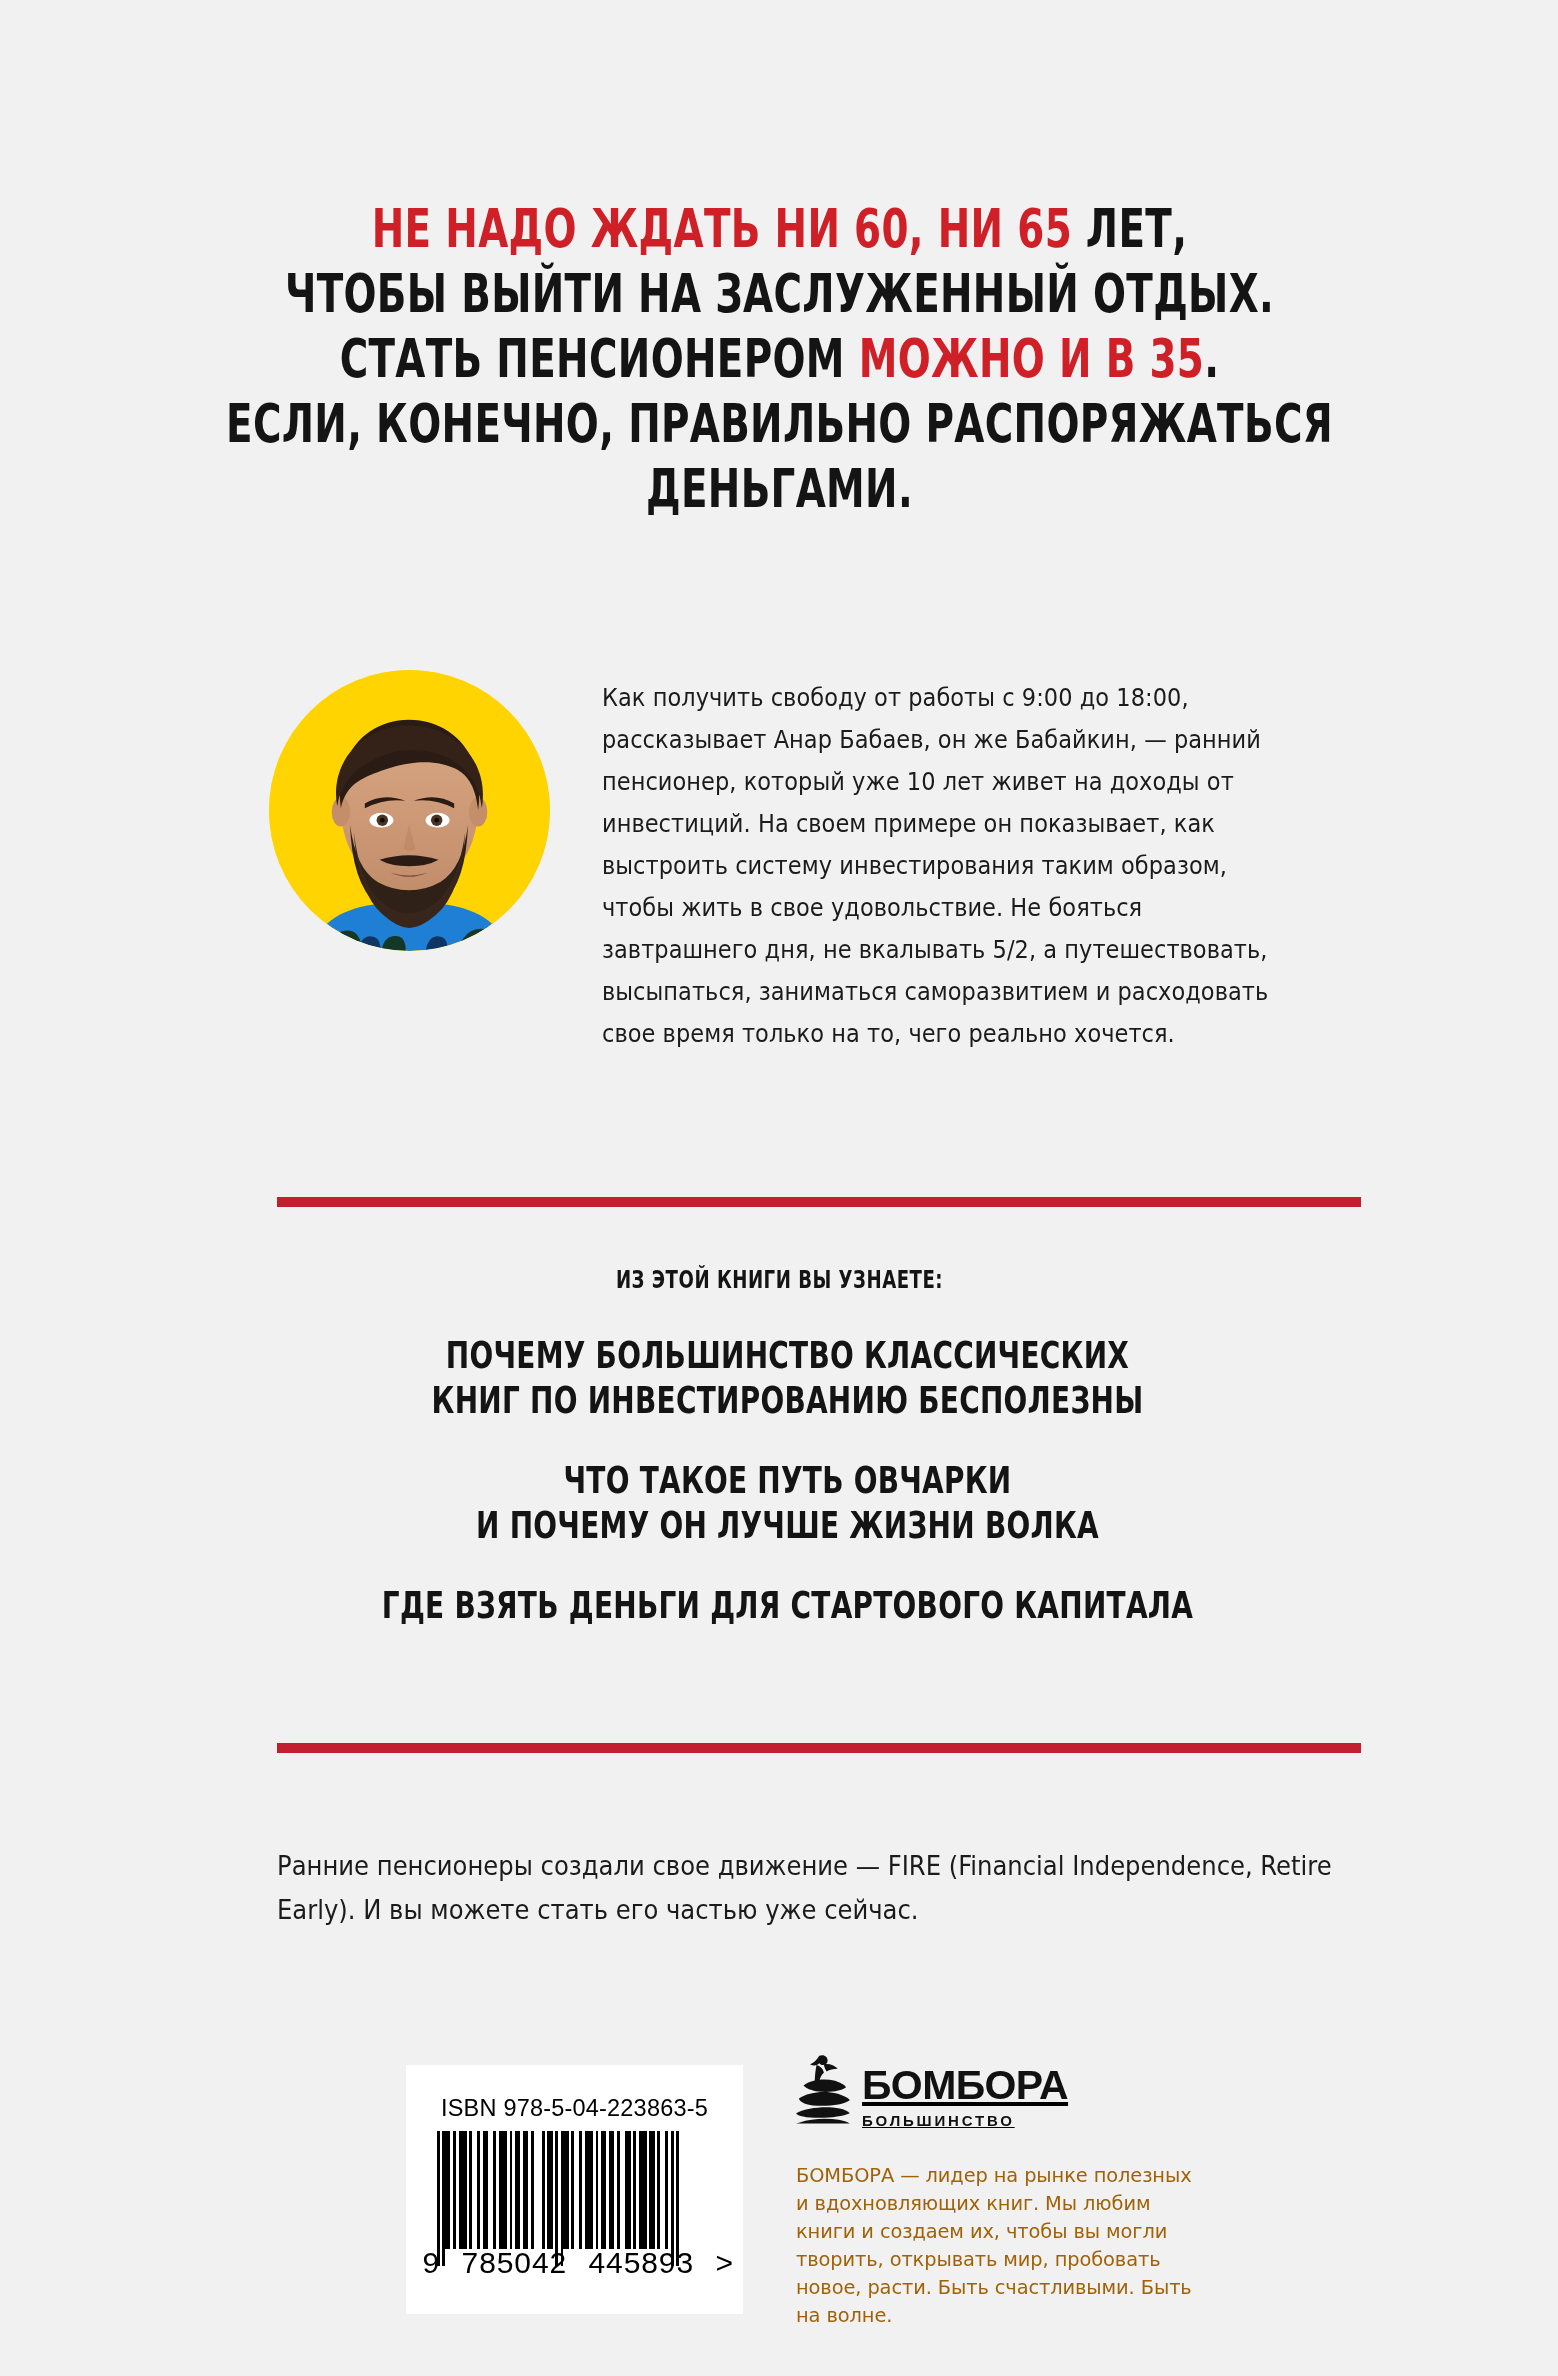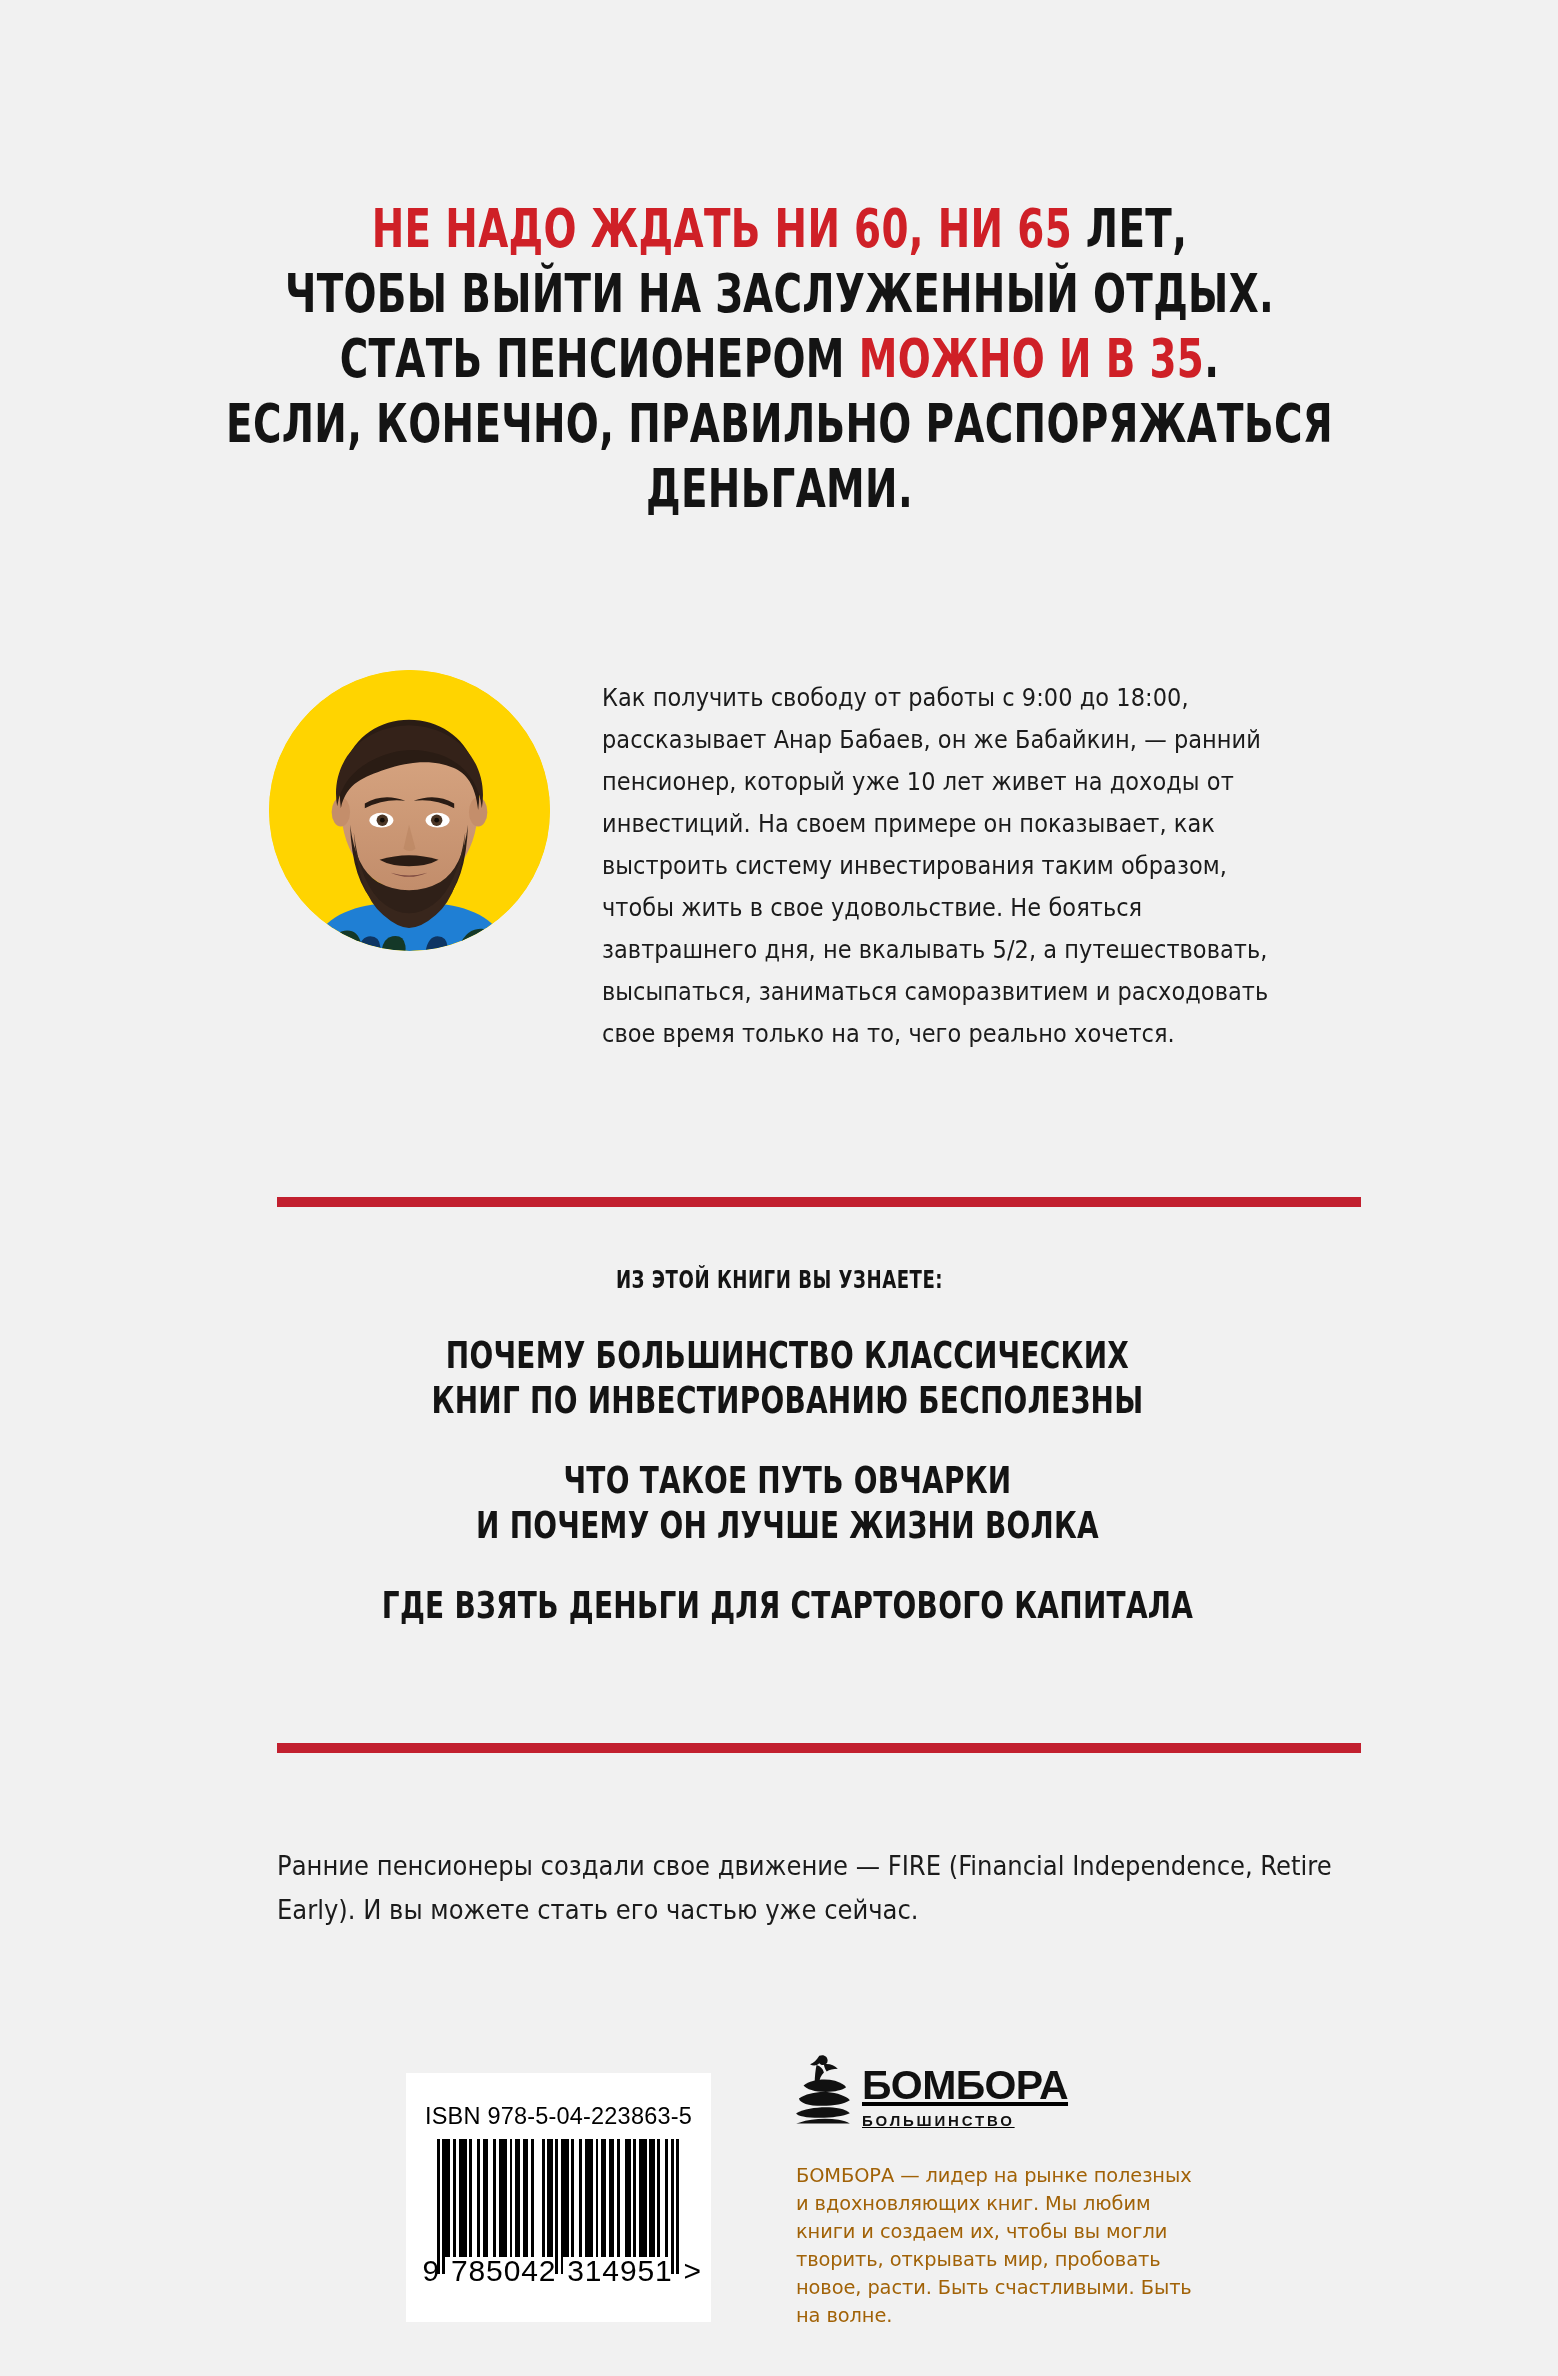--- a/index.html
+++ b/index.html
@@ -134,26 +134,25 @@
     right: 0;
     top: 2054px;
     height: 286px;
   }
 
   
   .barcode-box {
     position: absolute;
     left: 406px;
     top: 11px;
-    width: 305px;
+    width: 337px;
     height: 249px;
     background: #ffffff;
     padding: 0;
     box-sizing: border-box;
-    margin-top: 8px;
   }
   .isbn-text {
     position: absolute;
     left: 0; right: 0;
     top: 29.5px;
     text-align: center;
     font-family: "Liberation Sans", sans-serif;
     font-size: 23.5px;
     letter-spacing: 0.2px;
     color: #000;
@@ -398,21 +397,21 @@
           <i class="g" style="width:5.6px"></i>
           <i class="" style="width:2.8px"></i>
           <i class="g" style="width:2.8px"></i>
           <i class="tall" style="width:2.8px"></i>
           <i class="g" style="width:2.8px"></i>
           <i class="tall" style="width:2.8px"></i>
         </div>
       <div class="barnum">
         <span>9</span>
         <span>785042</span>
-        <span>314951</span>
+        <span>445893</span>
         <span>&gt;</span>
       </div>
     </div>
 
     <div class="publisher">
       <div class="pub-logo">
         <div class="pub-mark">
           <svg viewBox="0 0 58 80" xmlns="http://www.w3.org/2000/svg">
             <g fill="#111111">
 

